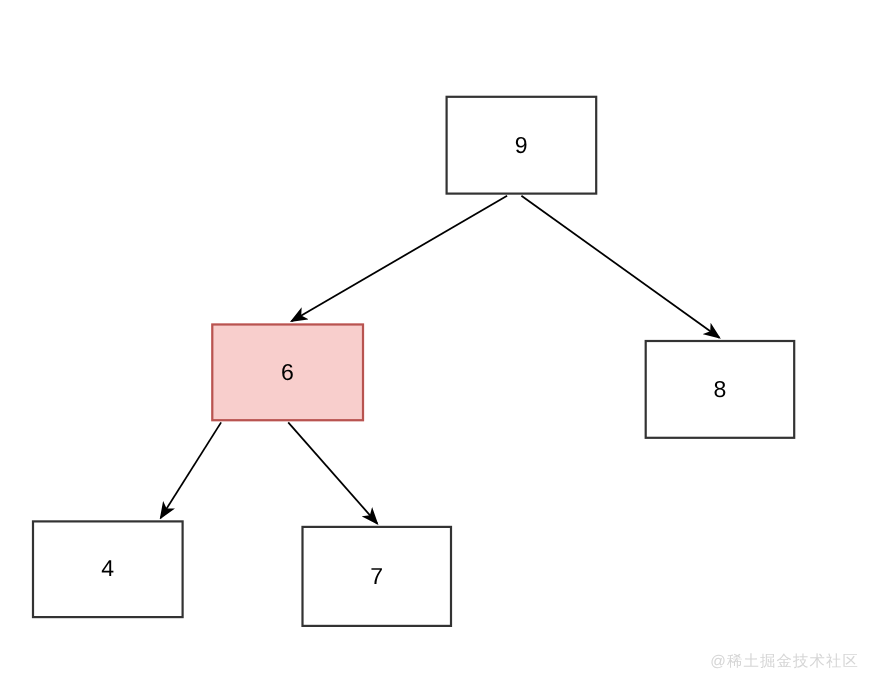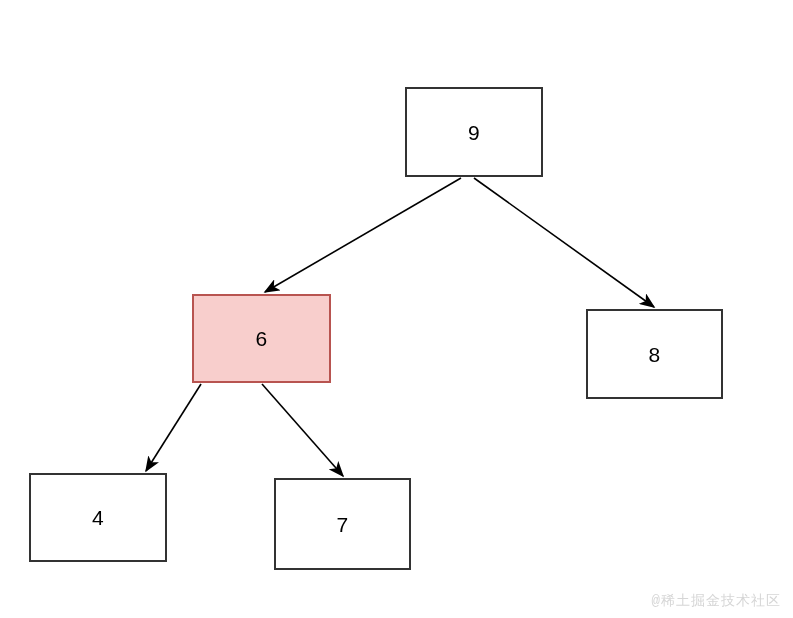--- a/index.html
+++ b/index.html
@@ -47,21 +47,21 @@
     font-size: 21px;
     line-height: 1;
     color: #000000;
     letter-spacing: 0.2px;
     user-select: none;
   }
   .watermark {
     position: absolute;
     right: 12px;
     bottom: 8px;
-    font-family: Liberation Mono, monospace;
+    font-family: Liberation Sans, sans-serif;
     font-size: 14px;
     color: #d6d6d6;
     letter-spacing: 1px;
     white-space: nowrap;
     user-select: none;
   }
 </style>
 </head>
 <body>
 

